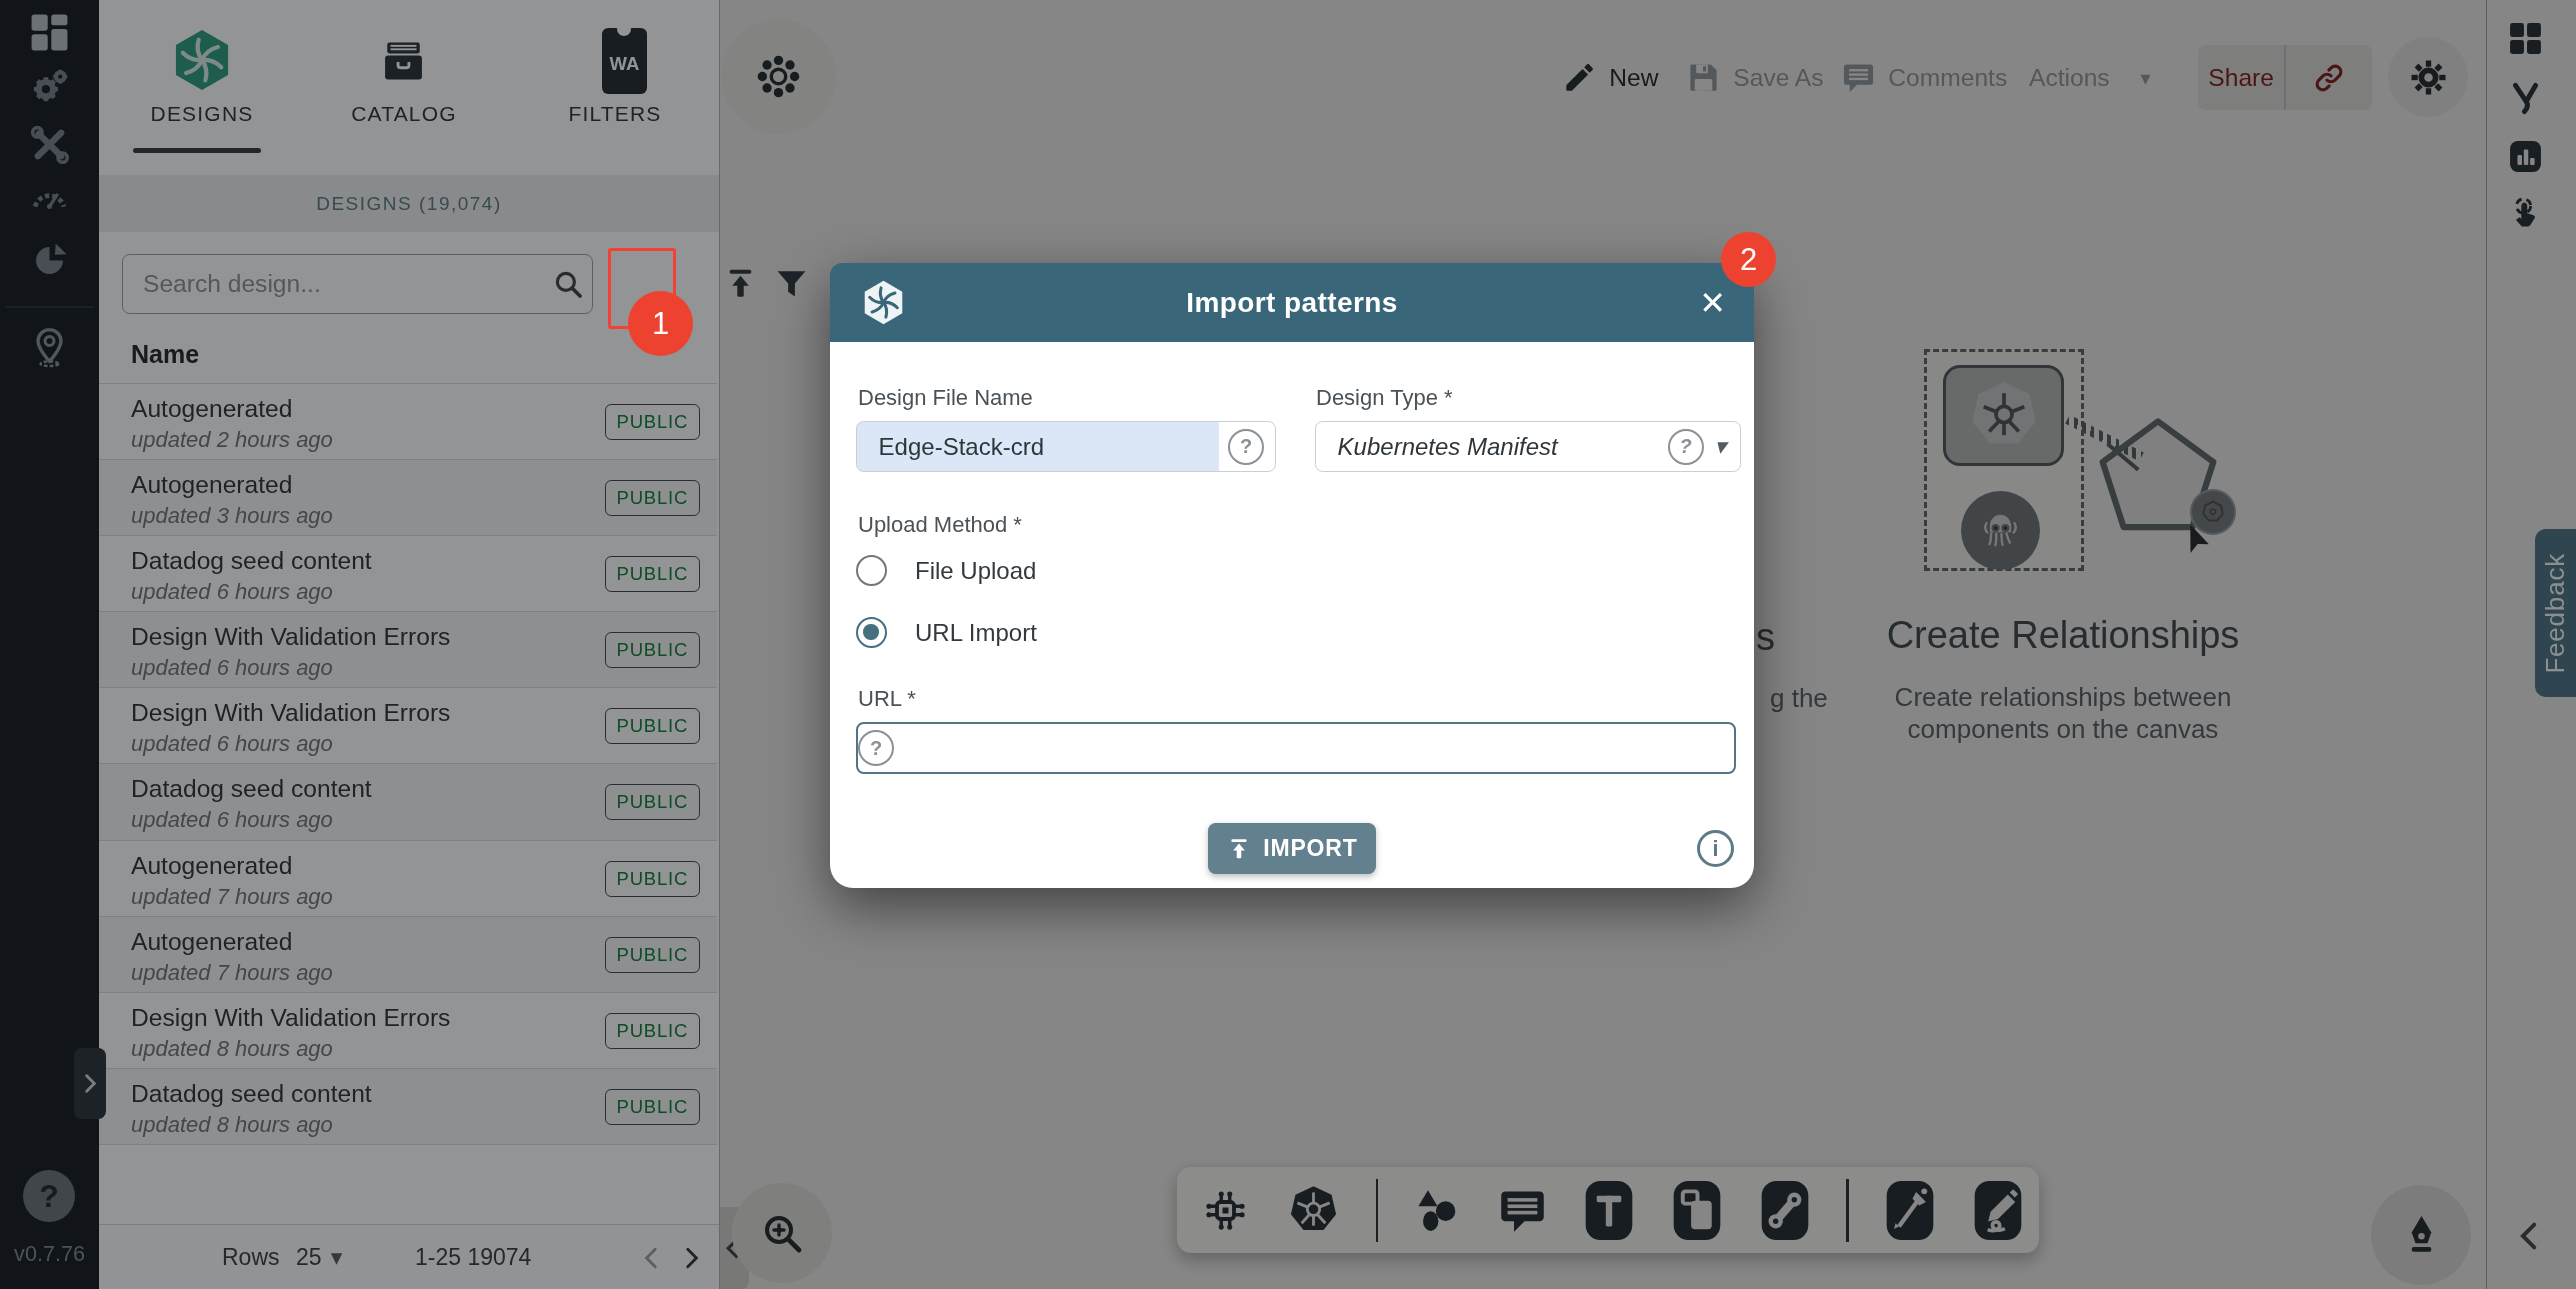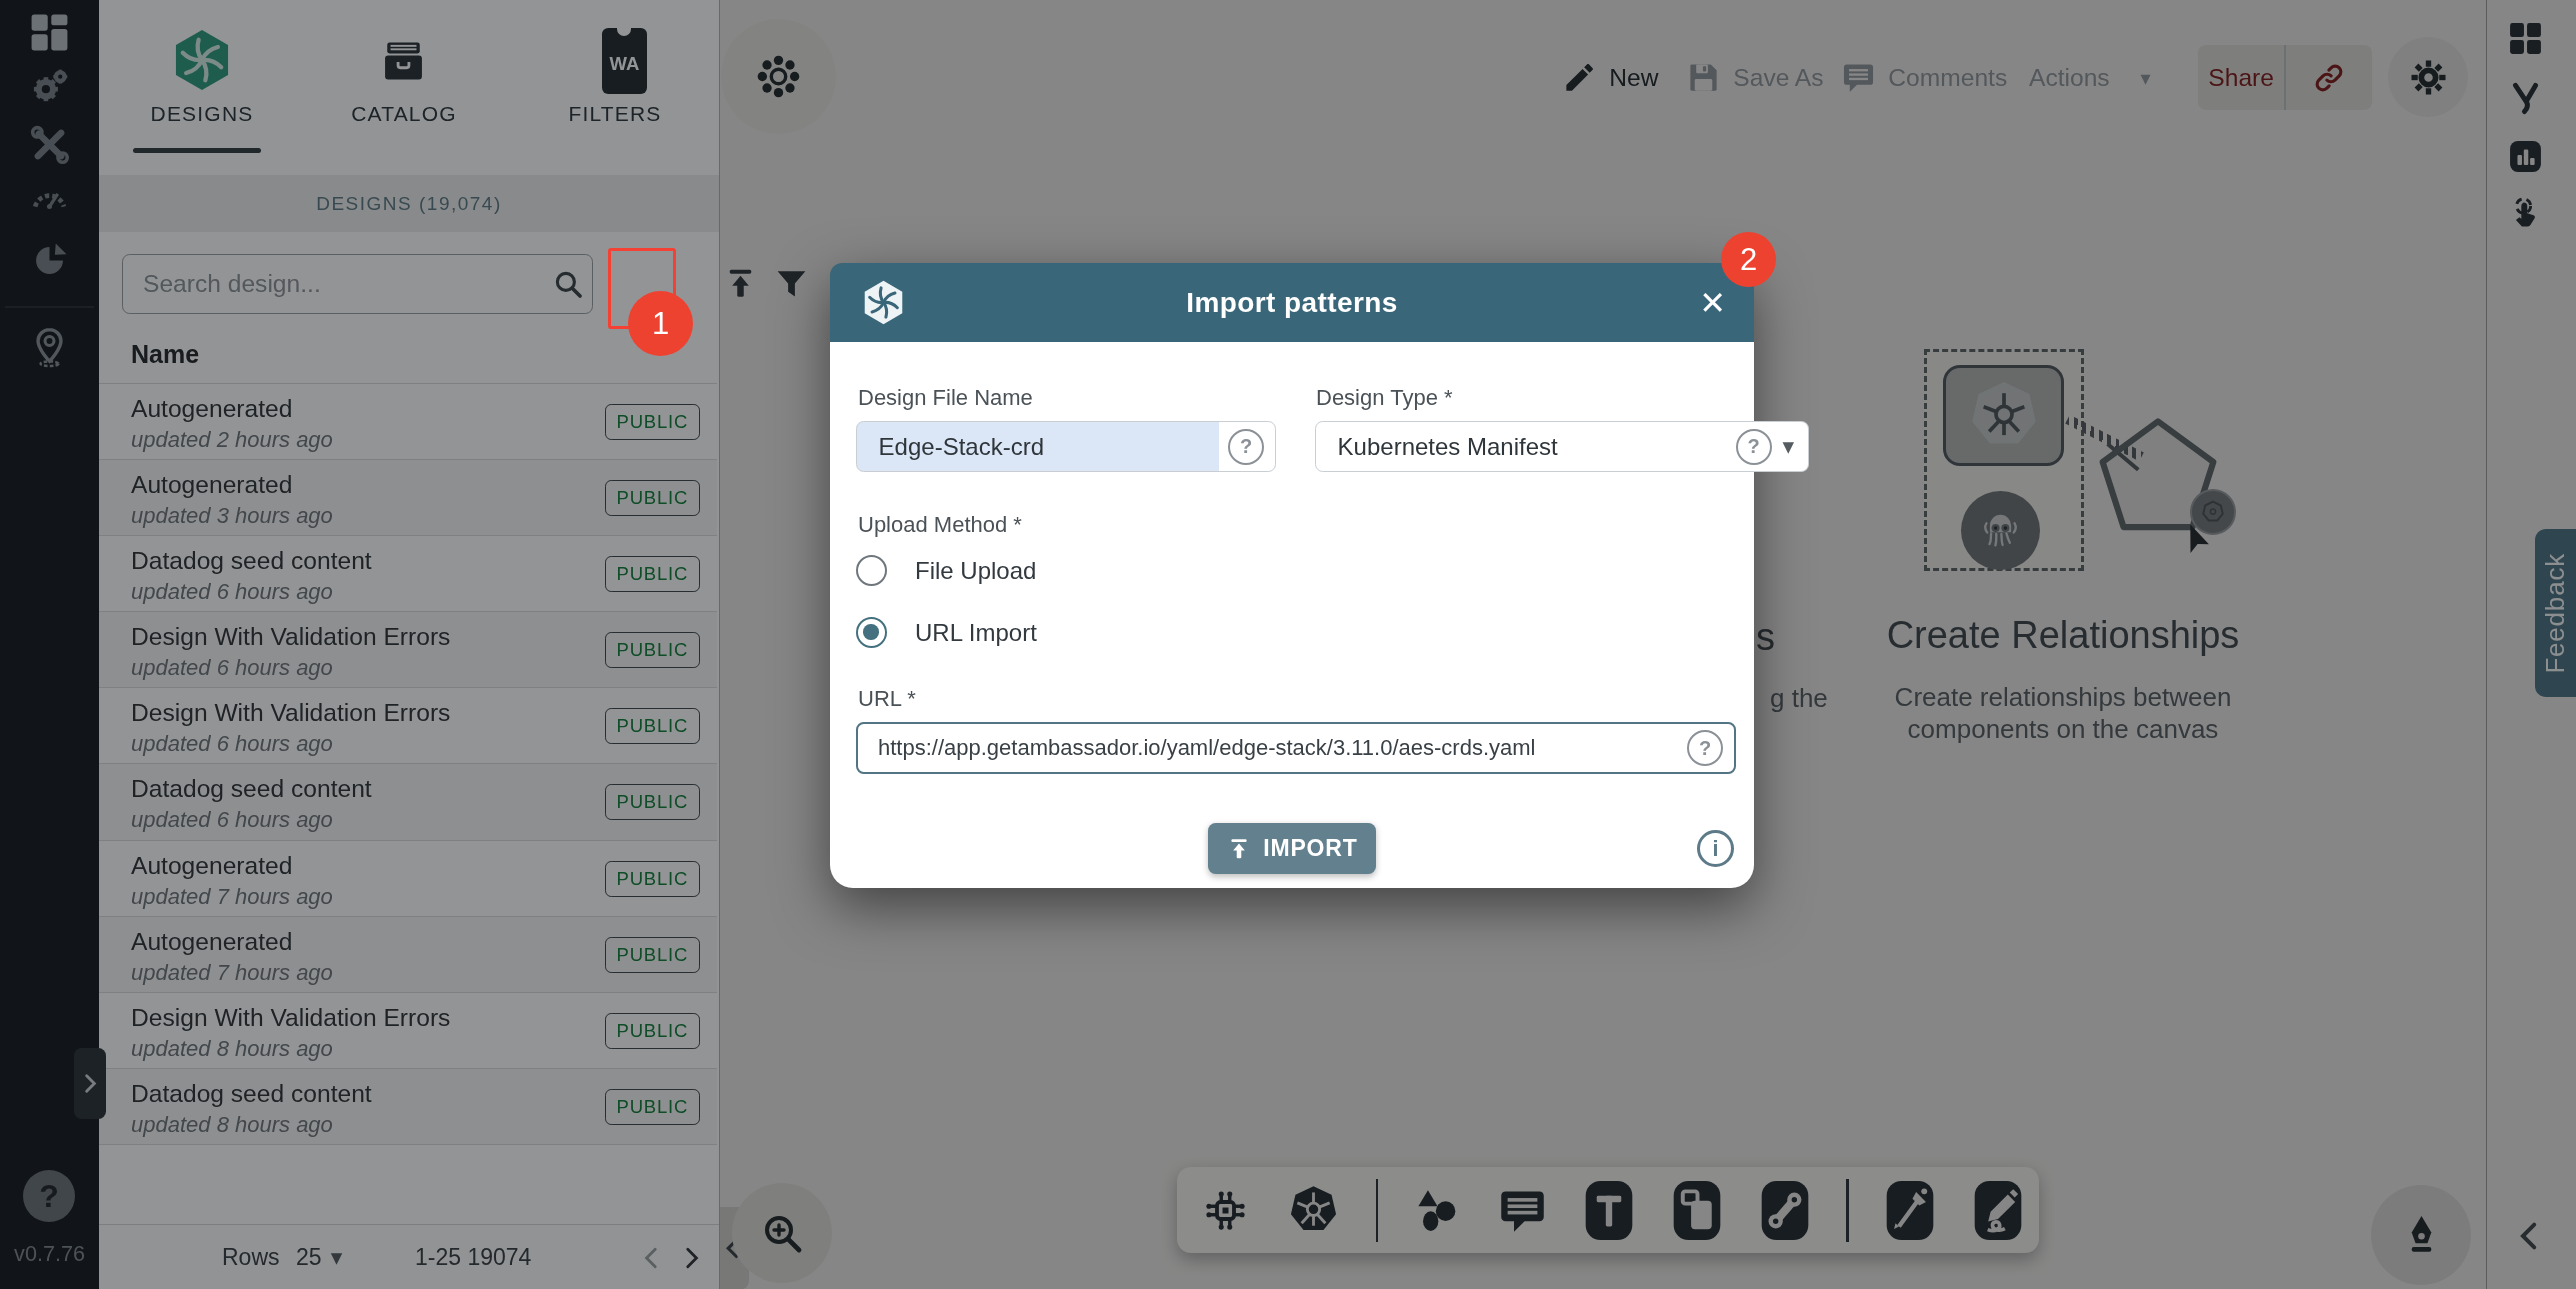--- a/index.html
+++ b/index.html
@@ -125,21 +125,21 @@
                justify-content:center;color:#fff;font-size:28px;font-weight:bold;letter-spacing:0.4px;}
   #modal-close{position:absolute;right:28px;top:0;height:79px;display:flex;align-items:center;
                color:#fff;font-size:32px;}
   .mlabel{position:absolute;font-size:22px;color:#4b5257;}
   .minput{position:absolute;height:51px;border:1.5px solid #c9ced2;border-radius:7.7px;display:flex;
           align-items:center;box-sizing:border-box;}
   #fname-input{left:26px;top:158px;width:420px;
                background:linear-gradient(90deg,#dbe6f6 0,#dbe6f6 362px,#ffffff 362px);}
   #fname-input input{border:0;outline:0;background:transparent;flex:1;font-size:24px;color:#2f363b;
                      padding:0 6.2px 0 21.6px;font-family:"Liberation Sans",sans-serif;min-width:0;}
-  #ftype-select{left:485px;top:158px;width:494px;background:#fff;}
+  #ftype-select{left:485px;top:158px;width:426px;background:#fff;font-style:italic;}
   #ftype-select .selval{flex:1;font-size:24px;color:#2f363b;padding-left:21.6px;}
   .qmark{width:32px;height:32px;border-radius:50%;border:2.3px solid #8b9196;color:#8b9196;
          font-size:20px;font-weight:bold;flex:0 0 auto;margin-right:10.8px;}
   .caret{color:#555c61;font-size:23px;margin-right:14px;}
   .radio-row{position:absolute;left:26px;display:flex;align-items:center;gap:28px;height:37px;}
   .radio{width:31px;height:31px;border-radius:50%;border:2.3px solid #6f767c;box-sizing:border-box;}
   .radio.sel{border-color:#44707f;position:relative;}
   .radio.sel::after{content:"";position:absolute;left:5.4px;top:5.4px;width:15.4px;height:15.4px;
                     border-radius:50%;background:#44707f;}
   .radio-label{font-size:24px;color:#32393f;}
@@ -710,21 +710,20 @@
       <span class="radio"></span>
       <span class="radio-label">File Upload</span>
     </div>
     <div class="radio-row" style="top:351px;">
       <span class="radio sel"></span>
       <span class="radio-label">URL Import</span>
     </div>
 
     <div class="mlabel" style="left:28px;top:423px;">URL *</div>
     <div class="minput" id="url-input">
-      <input type="text" value="https://app.getambassador.io/yaml/edge-stack/3.11.0/aes-crds.yaml" style="">
       <span class="qmark ic">?</span>
     </div>
 
     <div id="import-btn">
       <svg viewBox="0 0 24 24" fill="#ffffff">
         <rect x="5" y="3" width="14" height="2.6" rx="1"></rect>
         <polygon points="12,7 6.6,13.4 17.4,13.4"></polygon>
         <rect x="9.9" y="12" width="4.2" height="8.6" rx="1"></rect>
       </svg>
       <span>IMPORT</span>

